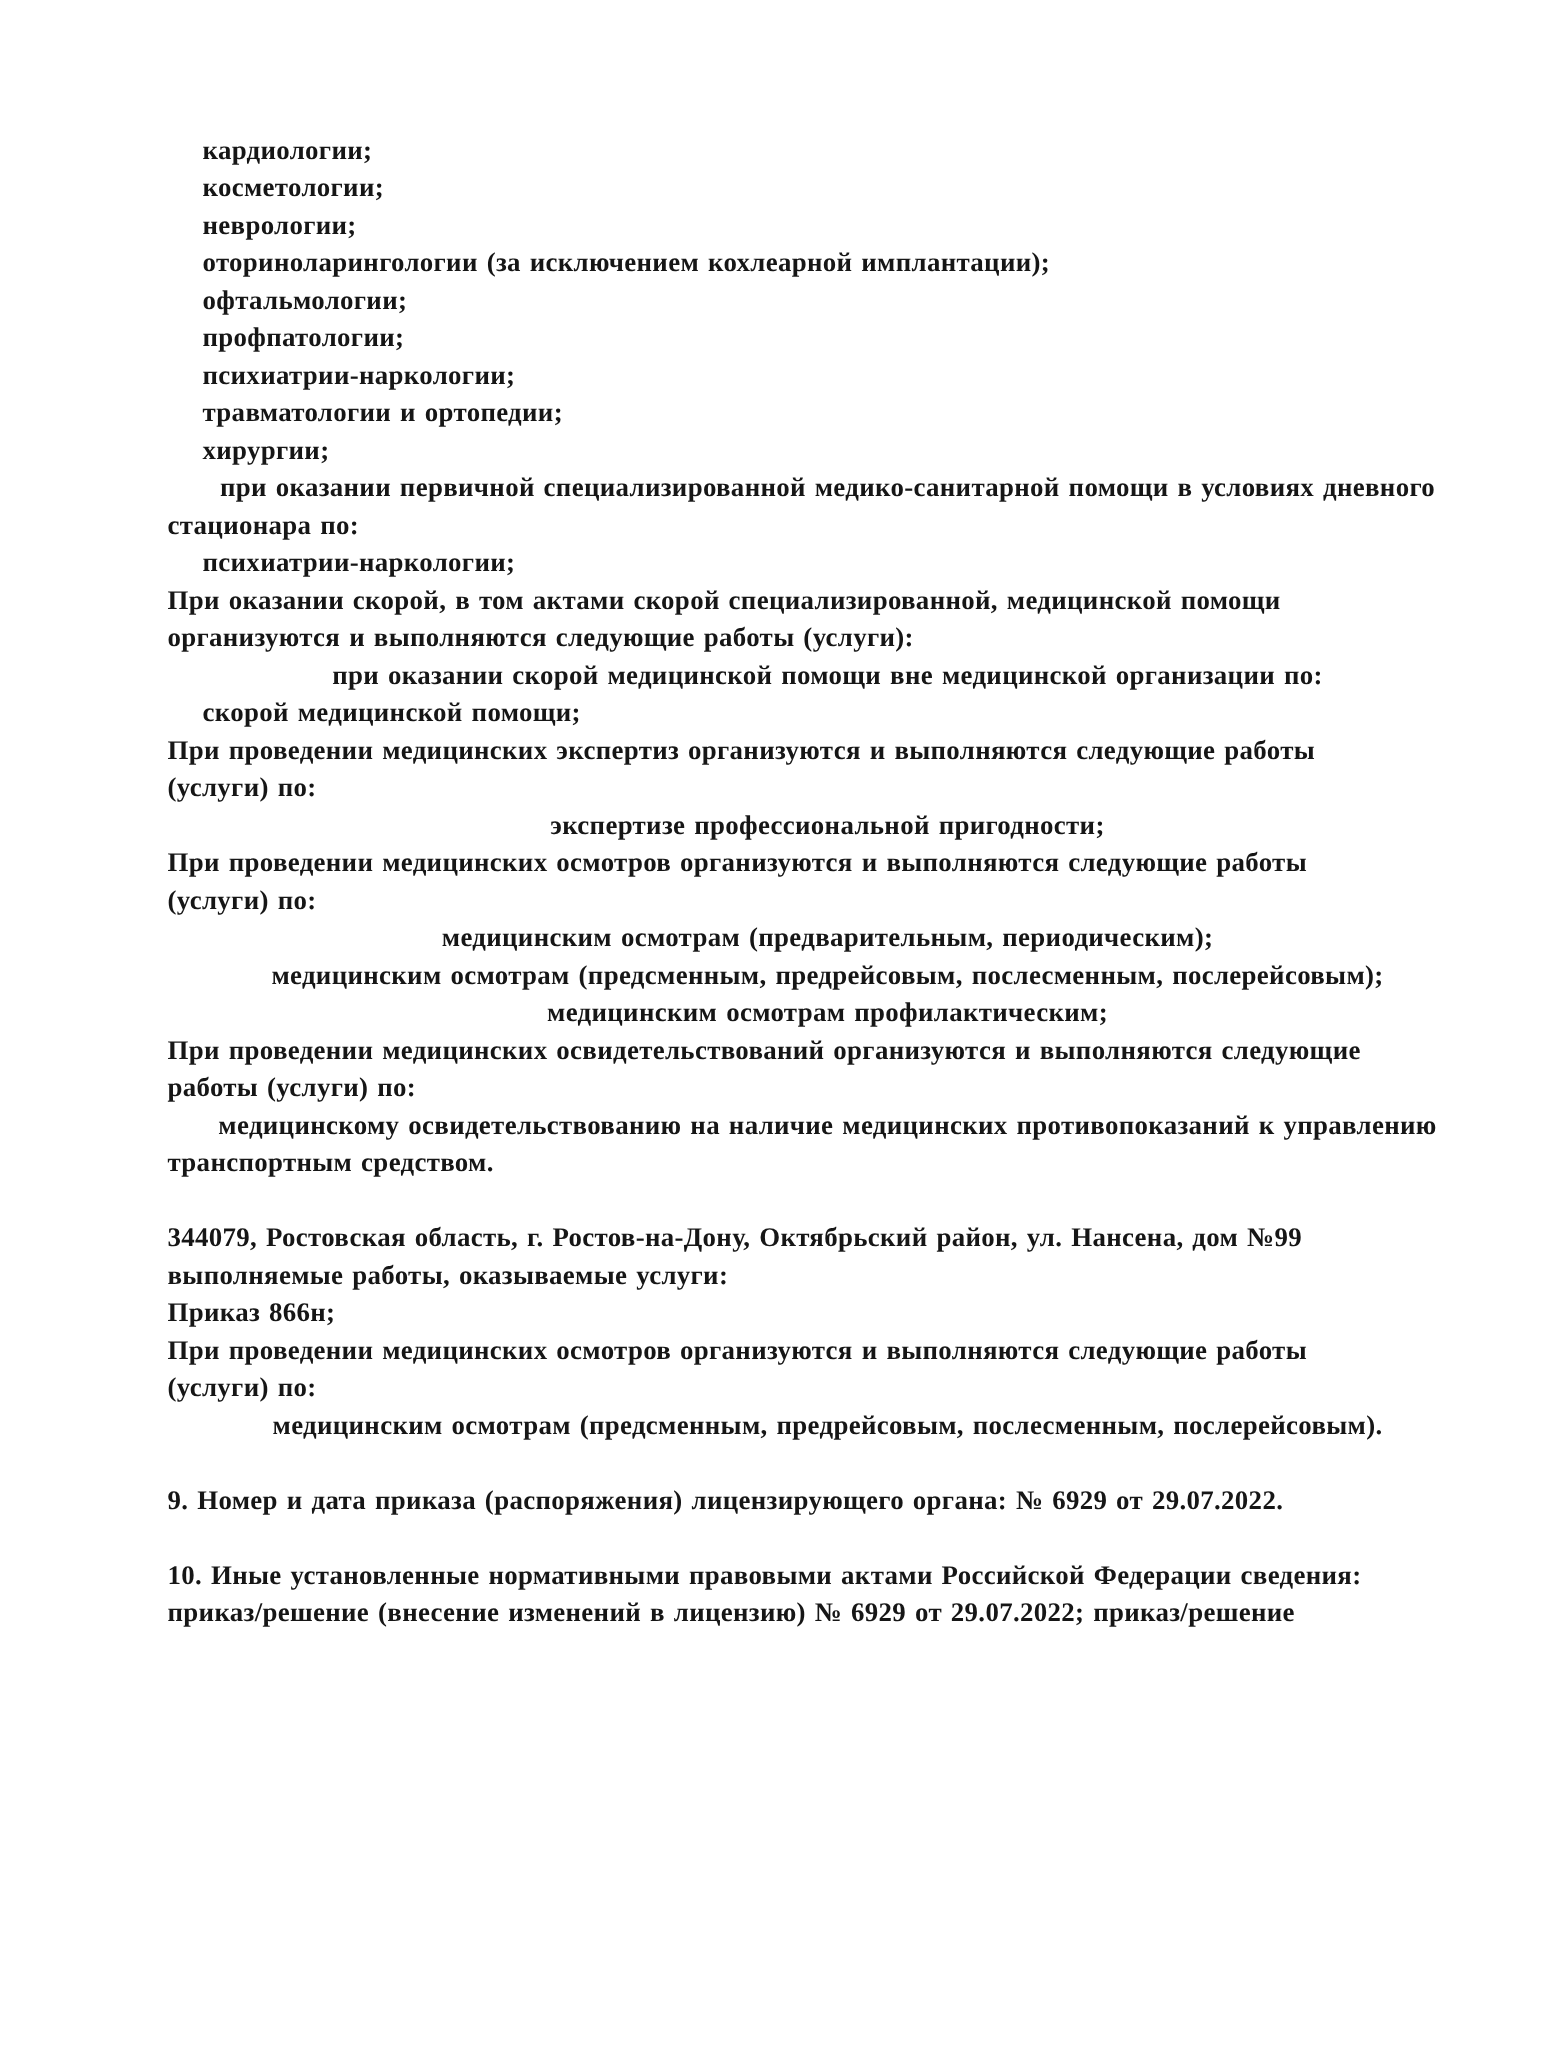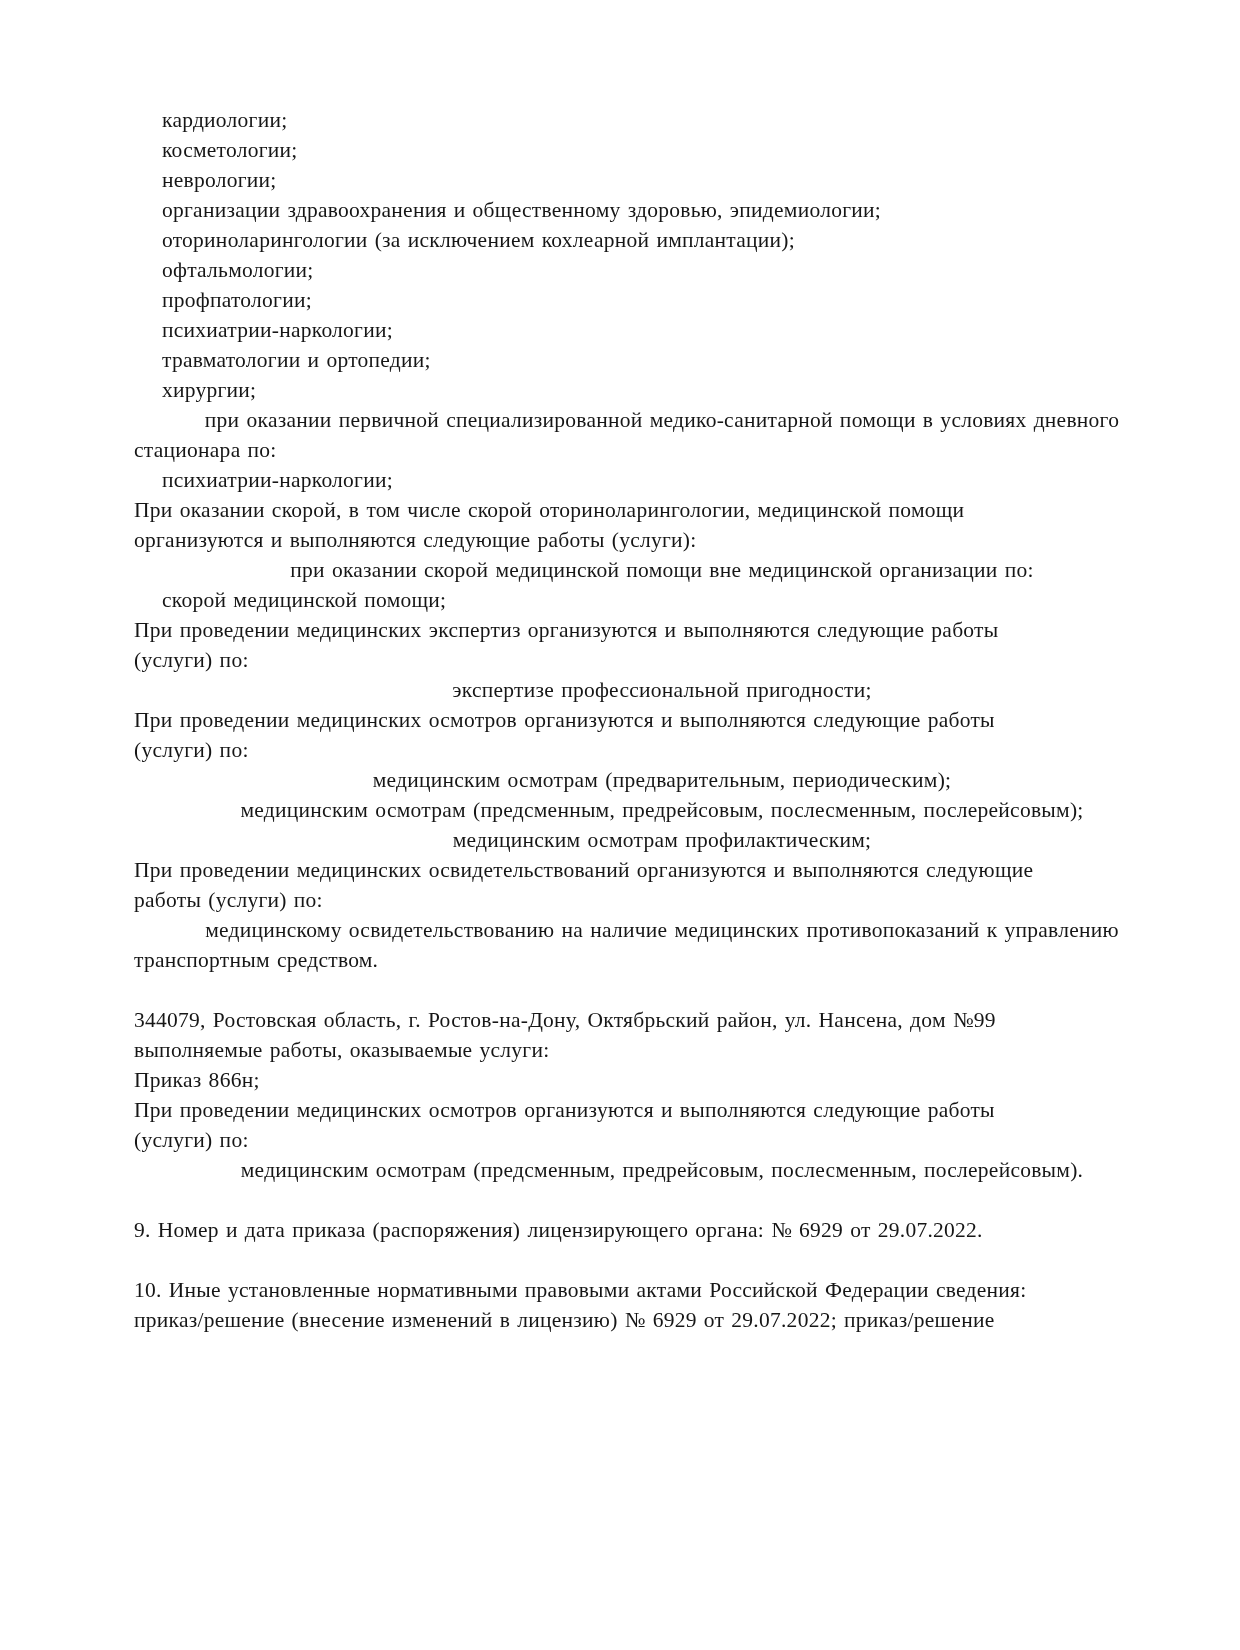--- a/index.html
+++ b/index.html
@@ -23,44 +23,44 @@
   }
   .doc-body {
     position: absolute;
     top: 105px;
     left: 134px;
     right: 64px;
   }
   .line {
     min-height: 30px;
     white-space: pre;
+    font-weight: bold;
   }
   .indent-0 { padding-left: 0; }
   .indent-1 { padding-left: 14px; text-align: center; }
   .indent-2 { padding-left: 28px; }
 </style>
 </head>
 <body>
 
 <div class="page">
   <div class="doc-body">
       <div class="line indent-2">кардиологии;</div>
       <div class="line indent-2">косметологии;</div>
       <div class="line indent-2">неврологии;</div>
-      <div class="line indent-2">организации здравоохранения и общественному здоровью, эпидемиологии;</div>
       <div class="line indent-2">оториноларингологии (за исключением кохлеарной имплантации);</div>
       <div class="line indent-2">офтальмологии;</div>
       <div class="line indent-2">профпатологии;</div>
       <div class="line indent-2">психиатрии-наркологии;</div>
       <div class="line indent-2">травматологии и ортопедии;</div>
       <div class="line indent-2">хирургии;</div>
       <div class="line indent-1">при оказании первичной специализированной медико-санитарной помощи в условиях дневного</div>
       <div class="line indent-0">стационара по:</div>
       <div class="line indent-2">психиатрии-наркологии;</div>
-      <div class="line indent-0">При оказании скорой, в том числе скорой оториноларингологии, медицинской помощи</div>
+      <div class="line indent-0">При оказании скорой, в том актами скорой специализированной, медицинской помощи</div>
       <div class="line indent-0">организуются и выполняются следующие работы (услуги):</div>
       <div class="line indent-1">при оказании скорой медицинской помощи вне медицинской организации по:</div>
       <div class="line indent-2">скорой медицинской помощи;</div>
       <div class="line indent-0">При проведении медицинских экспертиз организуются и выполняются следующие работы</div>
       <div class="line indent-0">(услуги) по:</div>
       <div class="line indent-1">экспертизе профессиональной пригодности;</div>
       <div class="line indent-0">При проведении медицинских осмотров организуются и выполняются следующие работы</div>
       <div class="line indent-0">(услуги) по:</div>
       <div class="line indent-1">медицинским осмотрам (предварительным, периодическим);</div>
       <div class="line indent-1">медицинским осмотрам (предсменным, предрейсовым, послесменным, послерейсовым);</div>

